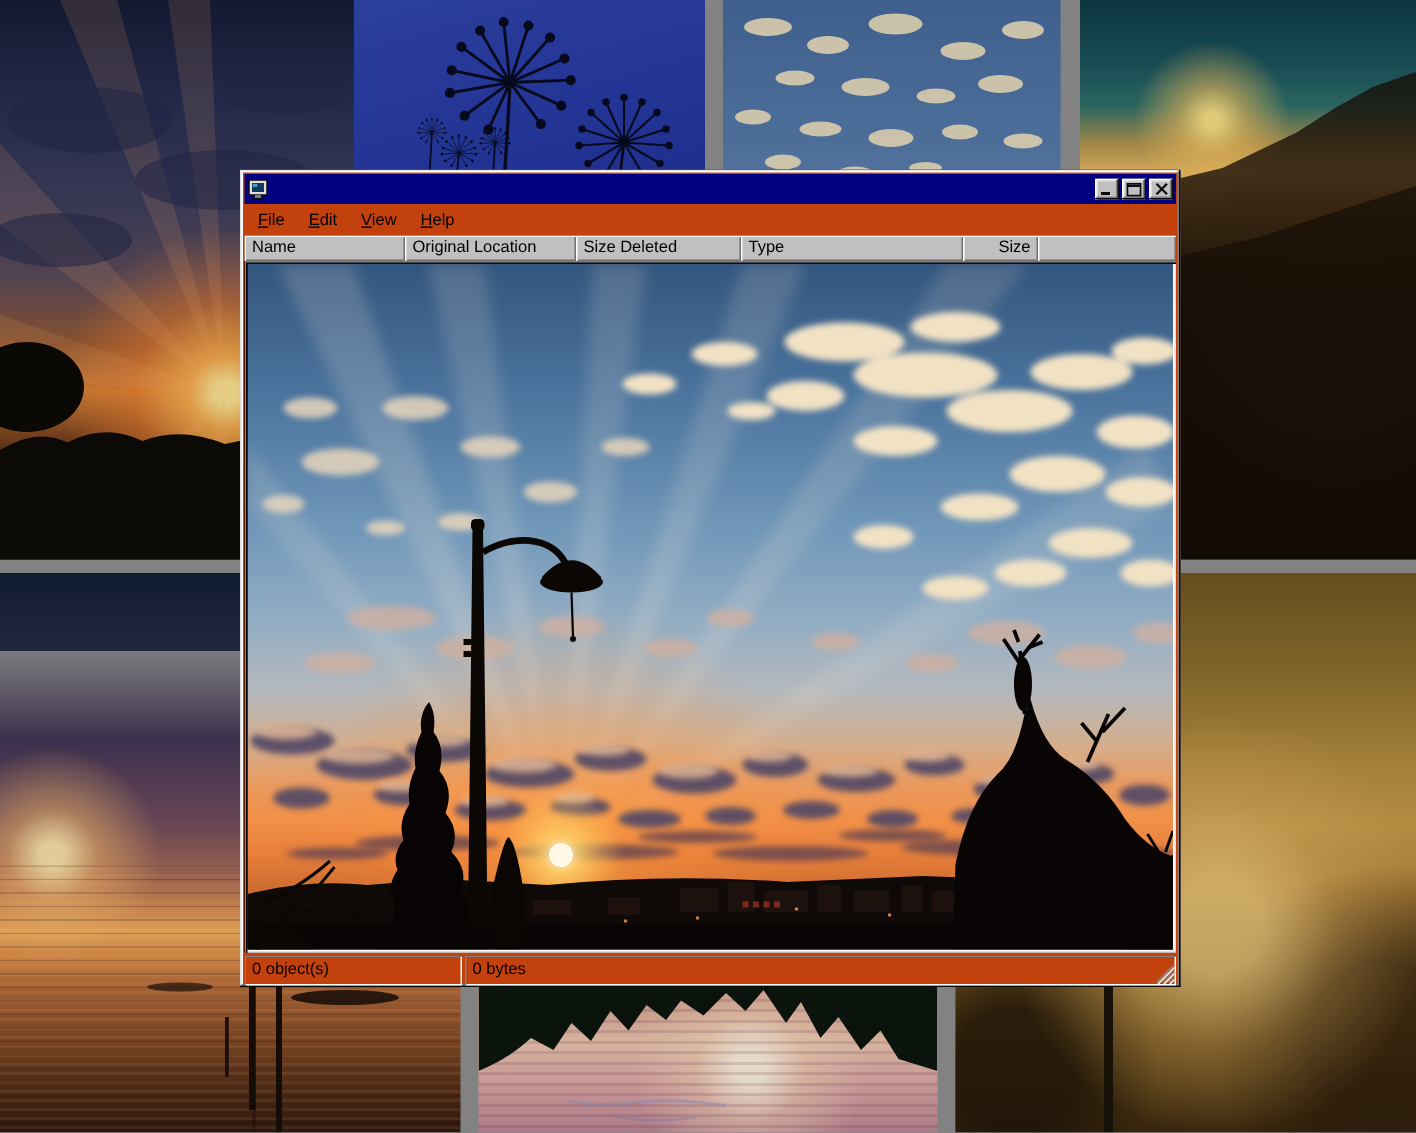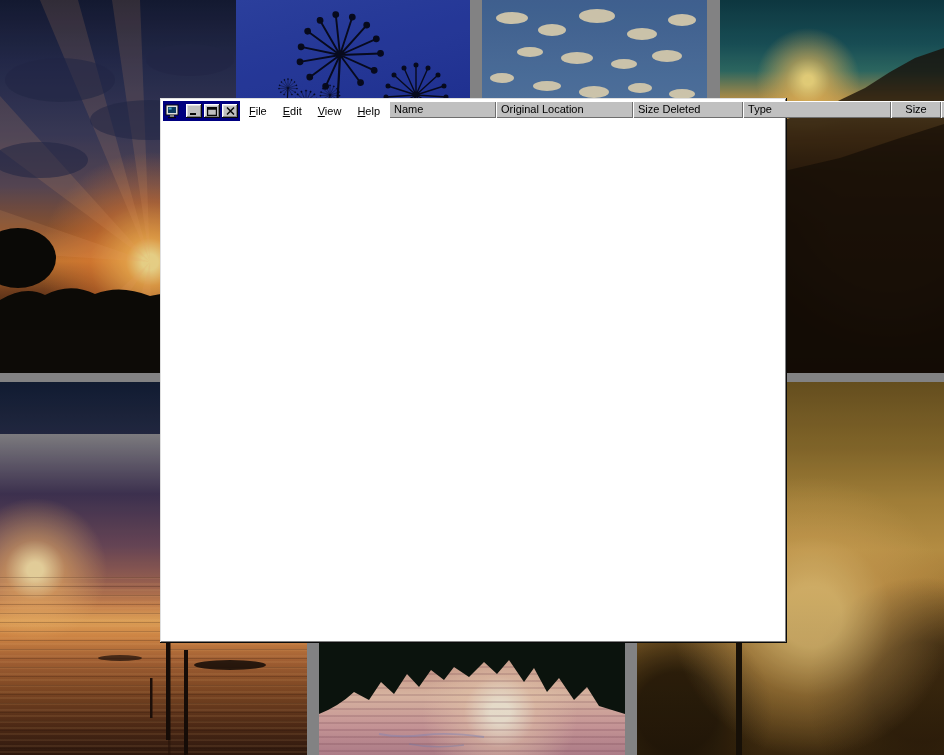--- a/index.html
+++ b/index.html
@@ -32,37 +32,37 @@
       linear-gradient(180deg,#0a110c 0%,#0c140e 58%,#16221675 66%,#d5a090 76%,#edc6b0 84%,#d9a3a4 92%,#bd8794 100%)}
   #t6 .streaks{position:absolute;left:0;top:270px;width:100%;height:103px;
       background:repeating-linear-gradient(180deg, rgba(96,42,62,.16) 0 2px, rgba(0,0,0,0) 2px 7px)}
   #t7{left:637px;top:382px;width:307px;height:373px;background:
       radial-gradient(circle at 175px 235px, rgba(246,212,132,.7) 0 30px, rgba(232,182,100,.35) 80px, rgba(232,182,100,0) 140px),
       radial-gradient(circle at 40px 330px, rgba(28,18,5,.8) 0 40px, rgba(28,18,5,0) 95px),
       radial-gradient(circle at 285px 310px, rgba(38,24,8,.7) 0 50px, rgba(38,24,8,0) 115px),
       linear-gradient(180deg,#6e5520 0%,#8d6e2c 18%,#b08a3c 32%,#c69a48 45%,#b8883c 55%,#926a2c 68%,#644516 84%,#3c280d 100%)}
 
   
-  .win{position:absolute;left:160px;top:98px;width:627px;height:545px;box-sizing:border-box;
-       background:#ffffff;padding:3px;display:flex;
+  .win{position:absolute;left:160px;top:113px;width:627px;height:545px;box-sizing:border-box;
+       background:#c2410c;padding:3px;display:flex;flex-direction:column;
        box-shadow:inset -1px -1px #0a0a0a, inset 1px 1px #dfdfdf, inset -2px -2px #808080, inset 2px 2px #fff}
   .titlebar{height:20px;flex:0 0 20px;background:#000080;display:flex;align-items:center;padding:0 2px;margin-bottom:1px}
   .titlebar .ticon{width:16px;height:16px;margin-right:3px}
   .title-text{color:#fff;font-size:11px;font-weight:bold;flex:1 1 auto;white-space:nowrap;overflow:hidden}
   .tbtn{width:16px;height:14px;flex:0 0 16px;background:#c0c0c0;margin-left:2px;padding:0;border:0;
         display:flex;align-items:center;justify-content:center;
         box-shadow:inset -1px -1px #0a0a0a, inset 1px 1px #fff, inset -2px -2px #808080, inset 2px 2px #dfdfdf}
   .tbtn svg{display:block}
   .menubar{height:20px;flex:0 0 20px;display:flex;align-items:center;font-size:11px;color:#000;padding:0 1px}
   .mitem{padding:3px 8px;cursor:default}
   .fl{text-decoration:underline}
   .cols{height:17px;flex:0 0 17px;display:flex;font-size:11px;color:#000}
   .col{box-sizing:border-box;background:#c0c0c0;padding:2px 5px 0 5px;white-space:nowrap;overflow:hidden;
        box-shadow:inset 1px 1px #fff, inset -1px -1px #6e6e6e}
-  .col.size{text-align:center}
+  .col.size{text-align:right}
   .col.fill{flex:1 1 auto}
   .content{flex:1 1 auto;position:relative;background:#000;padding:2px;
        box-shadow:inset 1px 1px #808080, inset 2px 2px #0a0a0a, inset -1px -1px #dfdfdf, inset -2px -2px #fff}
   .content svg{display:block;width:100%;height:100%}
   .statusbar{height:20px;flex:0 0 20px;display:flex;margin-top:2px;font-size:11px;color:#000}
   .spanel{box-sizing:border-box;padding:3px 5px 0 5px;white-space:nowrap;overflow:hidden;
        box-shadow:inset 1px 1px #808080, inset -1px -1px #fff}
   .spanel.p1{width:145px;flex:0 0 145px;margin-right:2px}
   .spanel.p2{flex:1 1 auto;position:relative}
   .grip{position:absolute;right:1px;bottom:1px;width:13px;height:13px}
@@ -216,21 +216,21 @@
 
   <div class="menubar">
     <span class="mitem"><span class="fl">F</span><span>ile</span></span>
     <span class="mitem"><span class="fl">E</span><span>dit</span></span>
     <span class="mitem"><span class="fl">V</span><span>iew</span></span>
     <span class="mitem"><span class="fl">H</span><span>elp</span></span>
   </div>
 
   <div class="cols">
     <div class="col" style="width:107px">Name</div>
-    <div class="col" style="width:137px">Original Location</div>
+    <div class="col" style="width:114px">Original Location</div>
     <div class="col" style="width:110px">Size Deleted</div>
     <div class="col" style="width:148px">Type</div>
     <div class="col size" style="width:50px">Size</div>
     <div class="col fill"></div>
   </div>
 
   <div class="content">
     <svg viewBox="0 0 617 457" preserveAspectRatio="none">
       <defs>
         <linearGradient id="sky" x1="0" y1="0" x2="0" y2="1">
@@ -428,14 +428,24 @@
       <rect x="144" y="250" width="7" height="4" fill="#0a0705"></rect>
       <rect x="144" y="258" width="7" height="4" fill="#0a0705"></rect>
       <path d="M157,192 C182,178 206,184 213,202" stroke="#0a0705" stroke-width="4.5" fill="none"></path>
       <path d="M196,209 Q216,186 236,209 Q216,220 196,209 Z" fill="#0a0705"></path>
       <ellipse cx="216" cy="212" rx="21" ry="7" fill="#0a0705"></ellipse>
       <path d="M216,219 L217,248" stroke="#0a0705" stroke-width="1.5"></path>
       <circle cx="217" cy="250" r="2" fill="#0a0705"></circle>
     </svg>
   </div>
 
+  <div class="statusbar">
+    <div class="spanel p1">0 object(s)</div>
+    <div class="spanel p2">
+      <span>0 bytes</span>
+      <svg class="grip" viewBox="0 0 13 13">
+        <path d="M12,1 L1,12 M12,5 L5,12 M12,9 L9,12" stroke="#808080" stroke-width="1.4"></path>
+        <path d="M13,2 L2,13 M13,6 L6,13 M13,10 L10,13" stroke="#ffffff" stroke-width="1"></path>
+      </svg>
+    </div>
+  </div>
 
 </div>
 
 </body></html>

